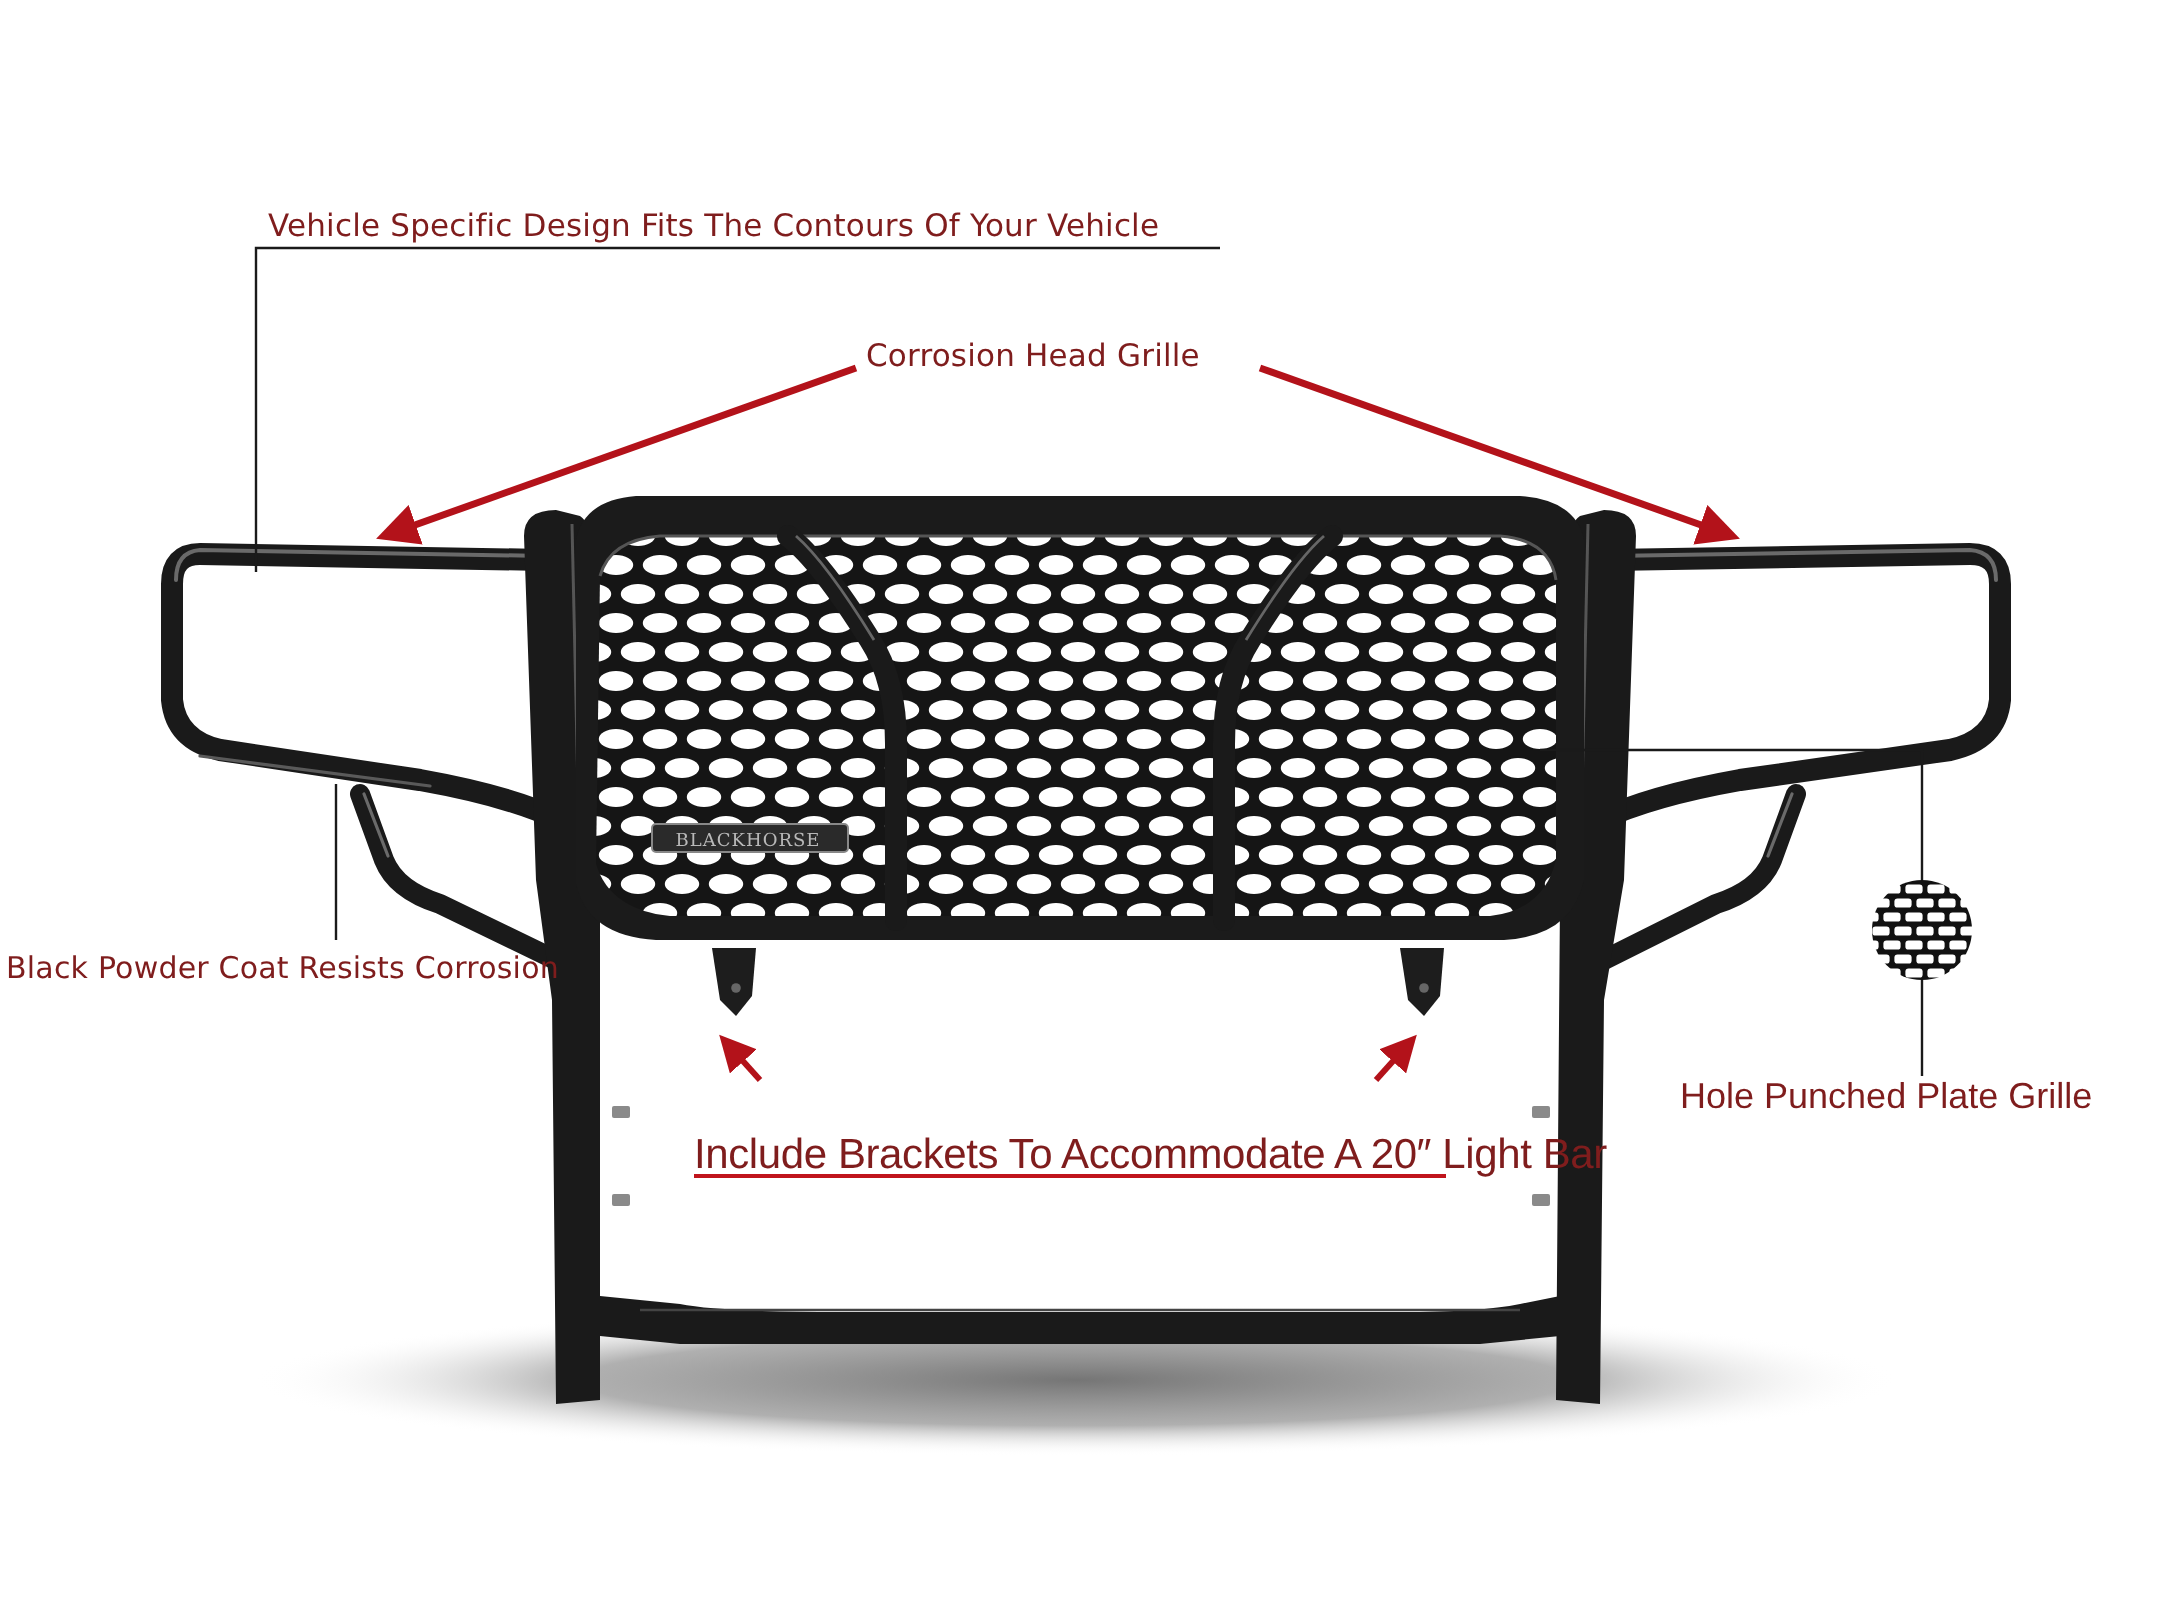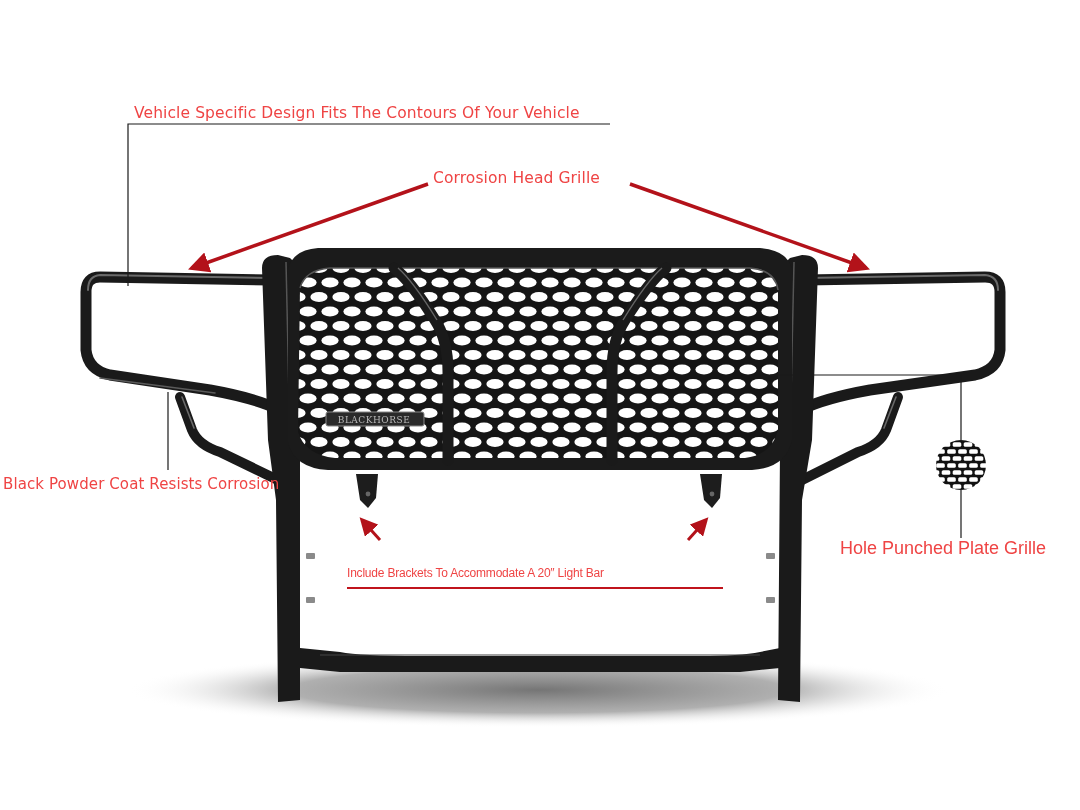--- a/index.html
+++ b/index.html
@@ -1,21 +1,21 @@
 <!DOCTYPE html>
 <html><head>
 <meta charset="utf-8">
 <style>
   html, body { margin:0; padding:0; background:#ffffff; }
   body { width:1080px; height:810px; position:relative; overflow:hidden; font-family:"DejaVu Sans", sans-serif; }
   #stage { position:absolute; left:0; top:0; width:1080px; height:810px; }
-  .label { position:absolute; color:#ef4444; white-space:nowrap; line-height:1; }
+  .label { position:absolute; color:#7f1d1d; white-space:nowrap; line-height:1; }
   .label-geo { font-family:"DejaVu Sans", sans-serif; font-size:15.5px; letter-spacing:0.1px; }
   .label-hole { font-family:"Liberation Sans", sans-serif; font-size:18px; }
-  .label-bracket { font-family:"Liberation Sans", sans-serif; font-size:12px; letter-spacing:-0.2px; }
+  .label-bracket { font-family:"Liberation Sans", sans-serif; font-size:21px; letter-spacing:-0.2px; }
 </style>
 </head>
 <body>
 
 <div id="stage">
 
   <svg width="1080" height="810" viewBox="0 0 1080 810" style="position:absolute;left:0;top:0">
     <defs>
       <radialGradient id="shadowGrad" cx="50%" cy="50%" r="50%">
         <stop offset="0%" stop-color="#6e6e6e" stop-opacity="0.95"></stop>

